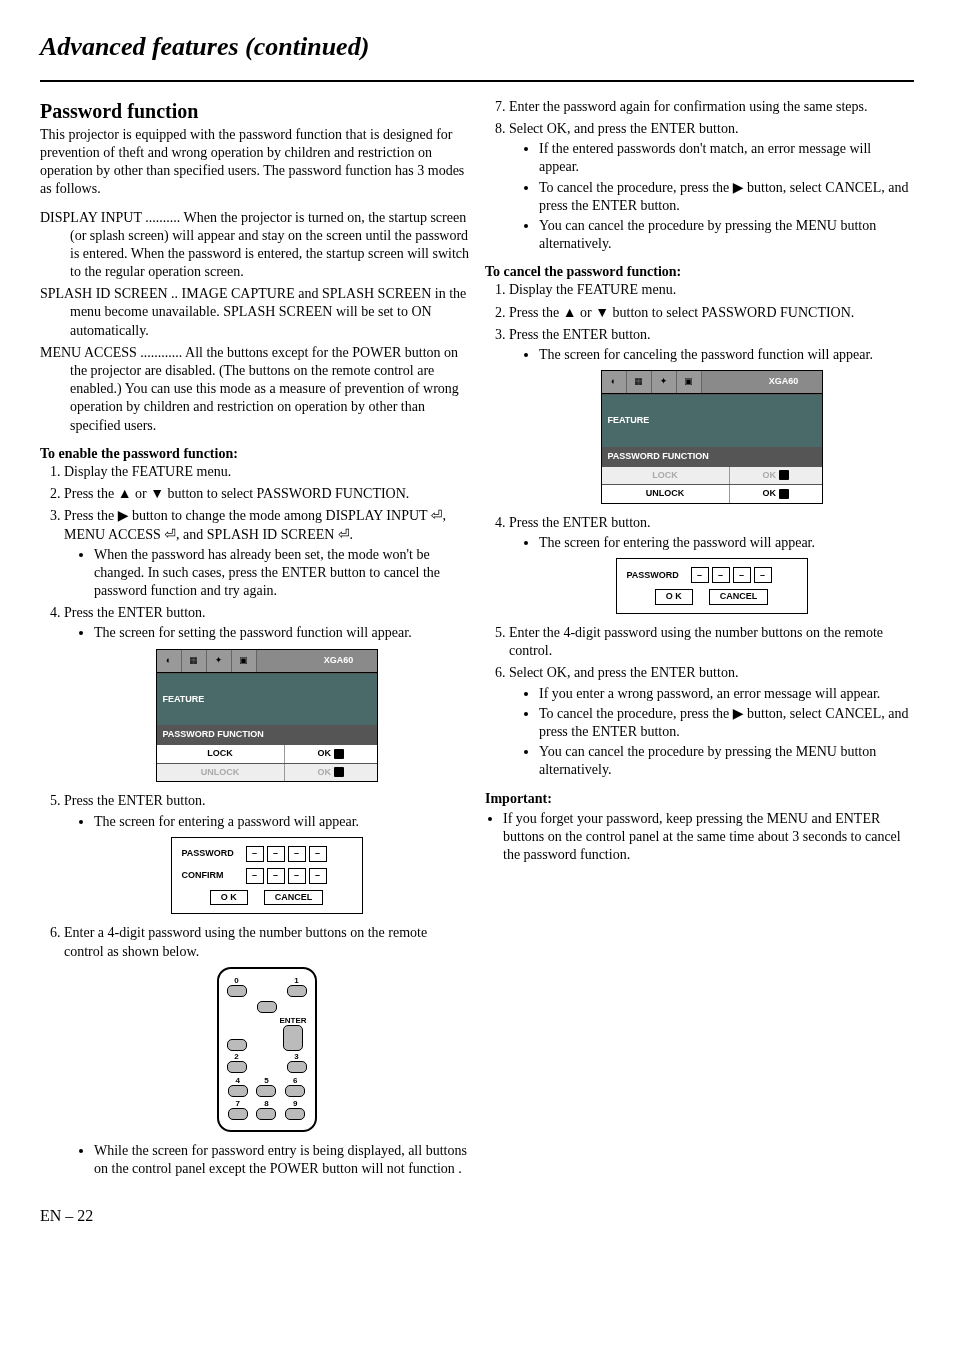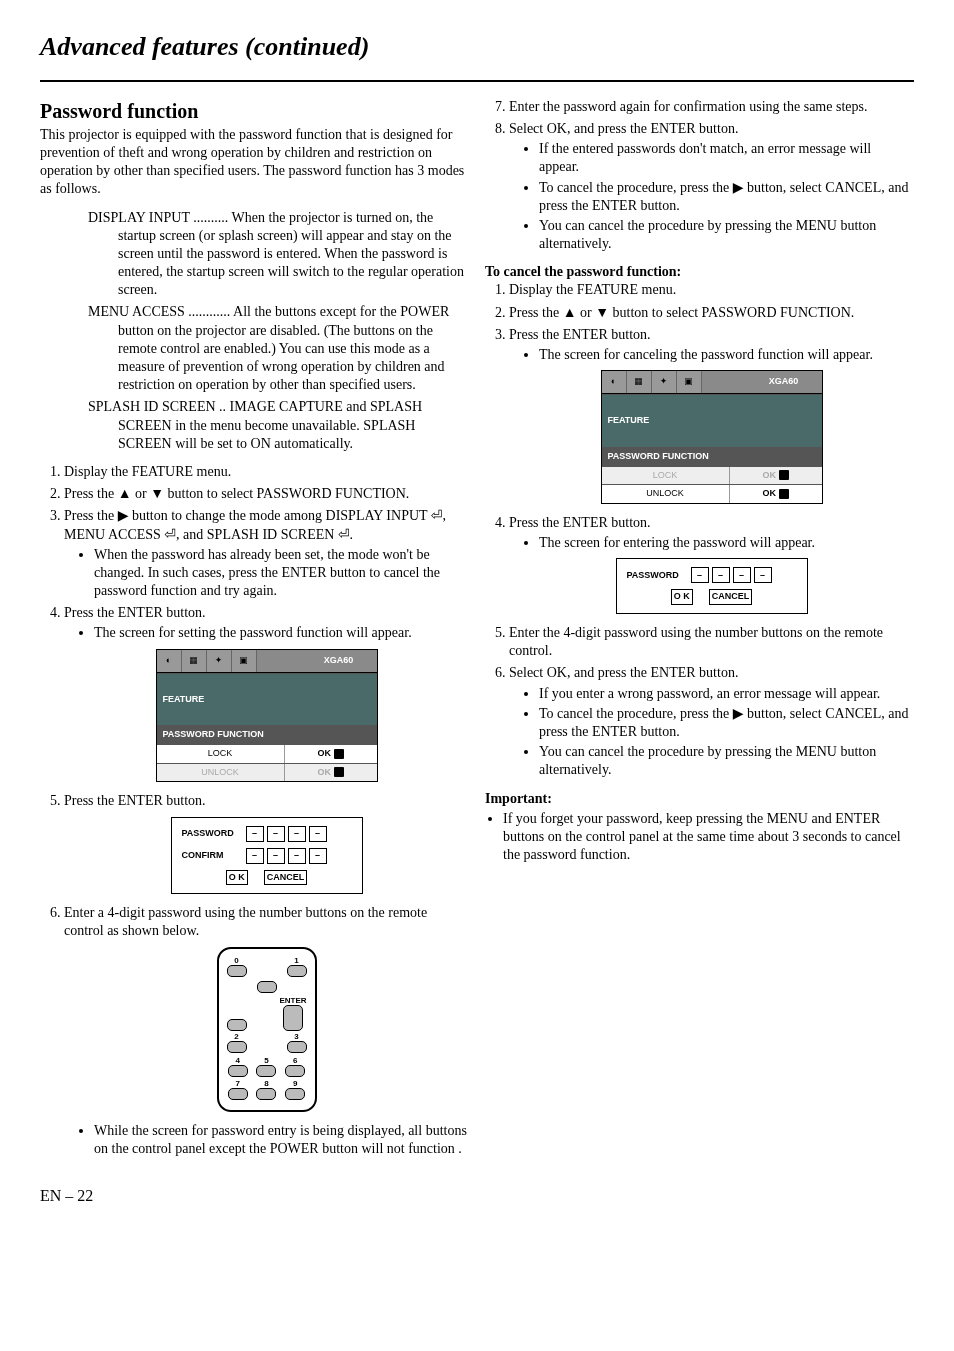--- a/index.html
+++ b/index.html
@@ -31,21 +31,21 @@
   }
   .section-title {
     font-family: Georgia, serif;
     font-weight: bold;
     font-size: 20px;
     margin: 0 0 2px 0;
   }
   .intro { margin: 0 0 10px 0; }
   .mode-list { margin: 0 0 10px 0; padding: 0; }
   .mode-item { margin-bottom: 4px; }
-  .mode-item .hang { display:block; padding-left: 30px; text-indent: -30px; margin-left: 48px; }
+  .mode-item .hang { display:block; padding-left: 30px; text-indent: -30px; }
   .bold-head { font-weight: bold; margin: 10px 0 0 0; }
   ol.steps { margin: 0 0 8px 0; padding-left: 24px; }
   ol.steps > li { margin-bottom: 4px; }
   ul.bullets { list-style: disc; margin: 2px 0 4px 0; padding-left: 30px; }
   ul.bullets > li { margin-bottom: 2px; }
   .enter-icon { display:inline-block; width:10px; height:10px; background:#000; vertical-align:middle; border-radius:1px; }
   .menu-box {
     margin: 6px auto 10px auto;
     width: 220px;
     border: 1px solid #000;
@@ -54,37 +54,37 @@
   }
   .menu-tabs { display:flex; background:#8a8a8a; border-bottom:1px solid #000; }
   .tab { flex:0 0 24px; height:22px; border-right:1px solid #666; background:#999; display:flex; align-items:center; justify-content:center; font-size:9px;}
   .tab-spacer { flex:1; display:flex; align-items:center; justify-content:center; font-weight:bold; color:#fff;margin-left:44px; }
   .menu-row { display:flex; align-items:center; border-top:1px solid #555; }
   .menu-row.header { background:#4a6a6a; color:#fff; padding:20px 6px; font-weight:bold; }
   .menu-row.sub { background:#555; color:#fff; padding:3px 6px; font-weight:bold; }
   .menu-row.item { background:#fff; color:#000; }
   .menu-row.item.dim { color:#aaa; background:#eee;}
   .menu-row.item > div { padding:3px 6px; }
-  .menu-row.item .left { flex:1; text-align:center; font-weight:normal; border-right:1px solid #999;}
+  .menu-row.item .left { flex:1; text-align:center; font-weight:bold; border-right:1px solid #999;}
   .menu-row.item .right { flex:0 0 80px; text-align:center; font-weight:bold; }
   .pw-box {
     margin: 6px auto 10px auto;
     border: 1px solid #000;
     padding: 8px 10px;
     width: 170px;
     font-family: Arial, sans-serif;
     font-size: 9px;
     font-weight: bold;
   }
   .pw-row { display:flex; align-items:center; margin-bottom:6px; gap:8px;}
   .pw-row .label { flex:0 0 56px; }
   .pw-row .digits { display:flex; gap:3px; }
   .pw-row .digits .d { width:16px; height:14px; border:1px solid #000; display:flex; align-items:center; justify-content:center;}
   .pw-btns { display:flex; gap:16px; justify-content:center; }
-  .pw-btns .b { border:1px solid #000; padding:1px 2px; }
+  .pw-btns .b { border:1px solid #000; padding:1px 10px; }
   .remote {
     width: 80px;
     margin: 6px auto 10px auto;
     border: 2px solid #000;
     border-radius: 14px;
     padding: 8px 8px 10px 8px;
     font-family: Arial, sans-serif;
     position: relative;
   }
   .remote .toprow { display:flex; justify-content:space-between; }
@@ -108,27 +108,28 @@
 
   <div class="col">
     <div class="section-title">Password function</div>
     <p class="intro">This projector is equipped with the password function that is designed for prevention of theft and wrong operation by children and restriction on operation by other than specified users. The password function has 3 modes as follows.</p>
 
     <div class="mode-list">
       <div class="mode-item">
           <span class="hang">DISPLAY INPUT .......... When the projector is turned on, the startup screen (or splash screen) will appear and stay on the screen until the password is entered. When the password is entered, the startup screen will switch to the regular operation screen.</span>
         </div>
       <div class="mode-item">
+          <span class="hang">SPLASH ID SCREEN .. IMAGE CAPTURE and SPLASH SCREEN in the menu become unavailable. SPLASH SCREEN will be set to ON automatically.</span>
+        </div>
+      <div class="mode-item">
           <span class="hang">MENU ACCESS ............ All the buttons except for the POWER button on the projector are disabled. (The buttons on the remote control are enabled.) You can use this mode as a measure of prevention of wrong operation by children and restriction on operation by other than specified users.</span>
         </div>
-      <div class="mode-item">
-          <span class="hang">SPLASH ID SCREEN .. IMAGE CAPTURE and SPLASH SCREEN in the menu become unavailable. SPLASH SCREEN will be set to ON automatically.</span>
-        </div>
     </div>
 
+    <p class="bold-head">To enable the password function:</p>
     <ol class="steps">
       <li>Display the FEATURE menu.</li>
       <li>Press the ▲ or ▼ button to select PASSWORD FUNCTION.</li>
       <li>
         <span>Press the ▶ button to change the mode among DISPLAY INPUT ⏎, MENU ACCESS ⏎, and SPLASH ID SCREEN ⏎.</span>
         <ul class="bullets">
           <li>When the password has already been set, the mode won't be changed. In such cases, press the ENTER button to cancel the password function and try again.</li>
         </ul>
       </li>
       <li>
@@ -152,20 +153,23 @@
             <div class="right"><span>OK</span> <span class="enter-icon"></span></div>
           </div>
           <div class="menu-row item dim">
             <div class="left">UNLOCK</div>
             <div class="right"><span>OK</span> <span class="enter-icon"></span></div>
           </div>
         </div>
       </li>
       <li>
         <span>Press the ENTER button.</span>
+        <ul class="bullets">
+          <li>The screen for entering a password will appear.</li>
+        </ul>
 
         <div class="pw-box">
           <div class="pw-row">
             <div class="label">PASSWORD</div>
             <div class="digits">
               <div class="d">–</div>
               <div class="d">–</div>
               <div class="d">–</div>
               <div class="d">–</div>
             </div>

